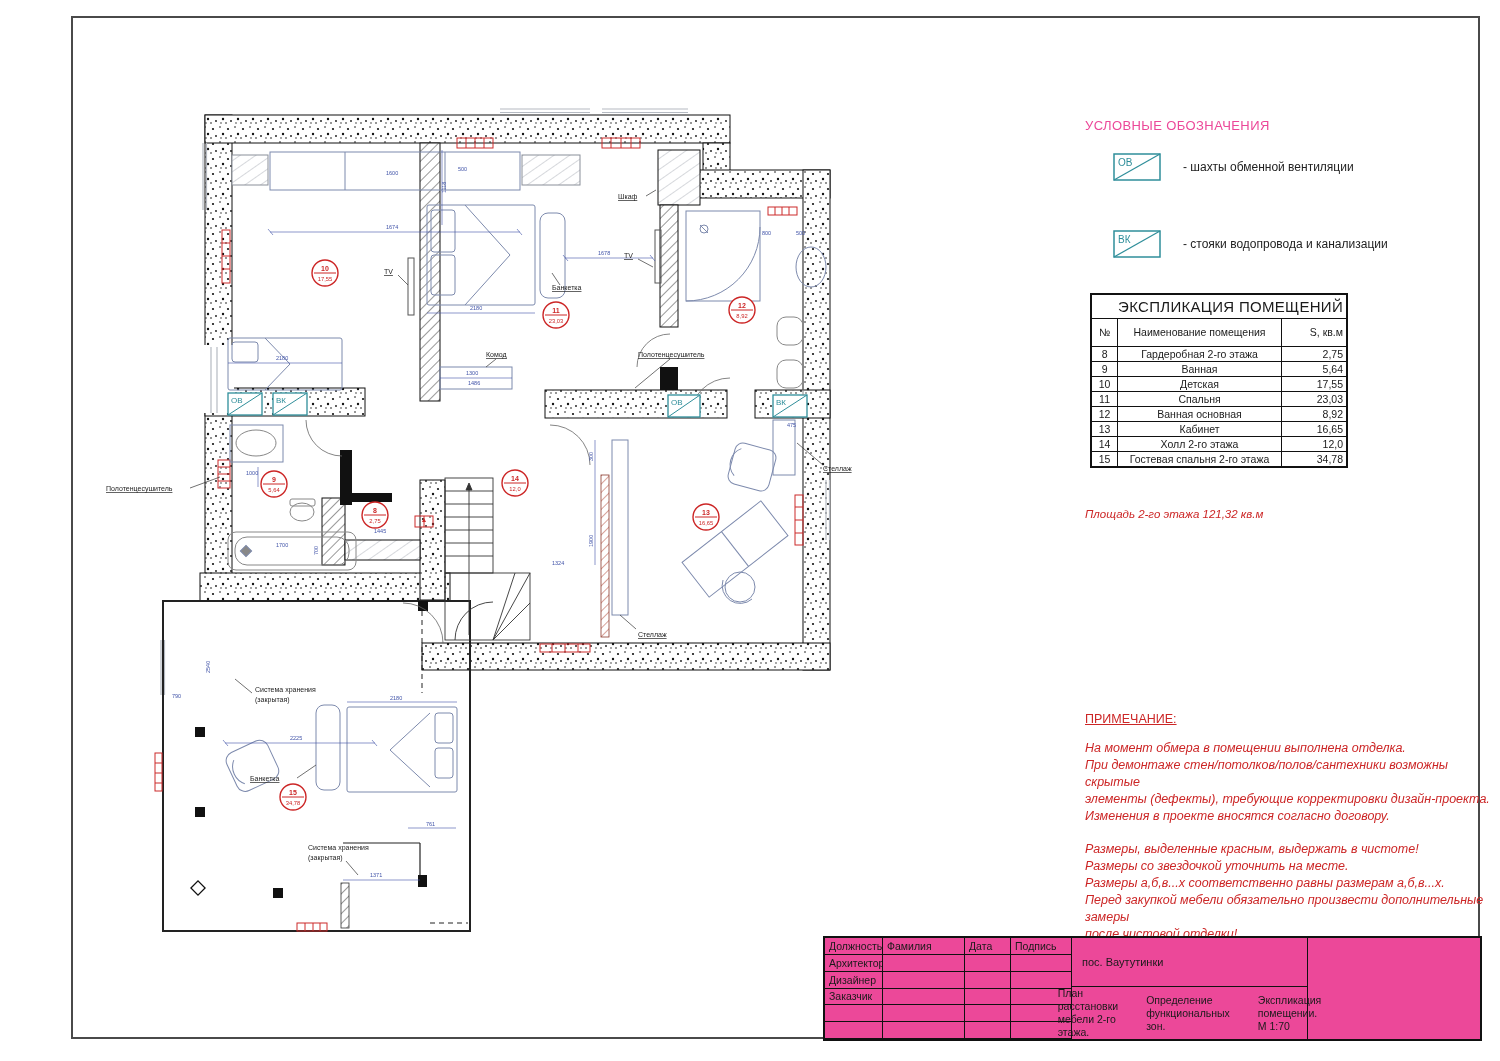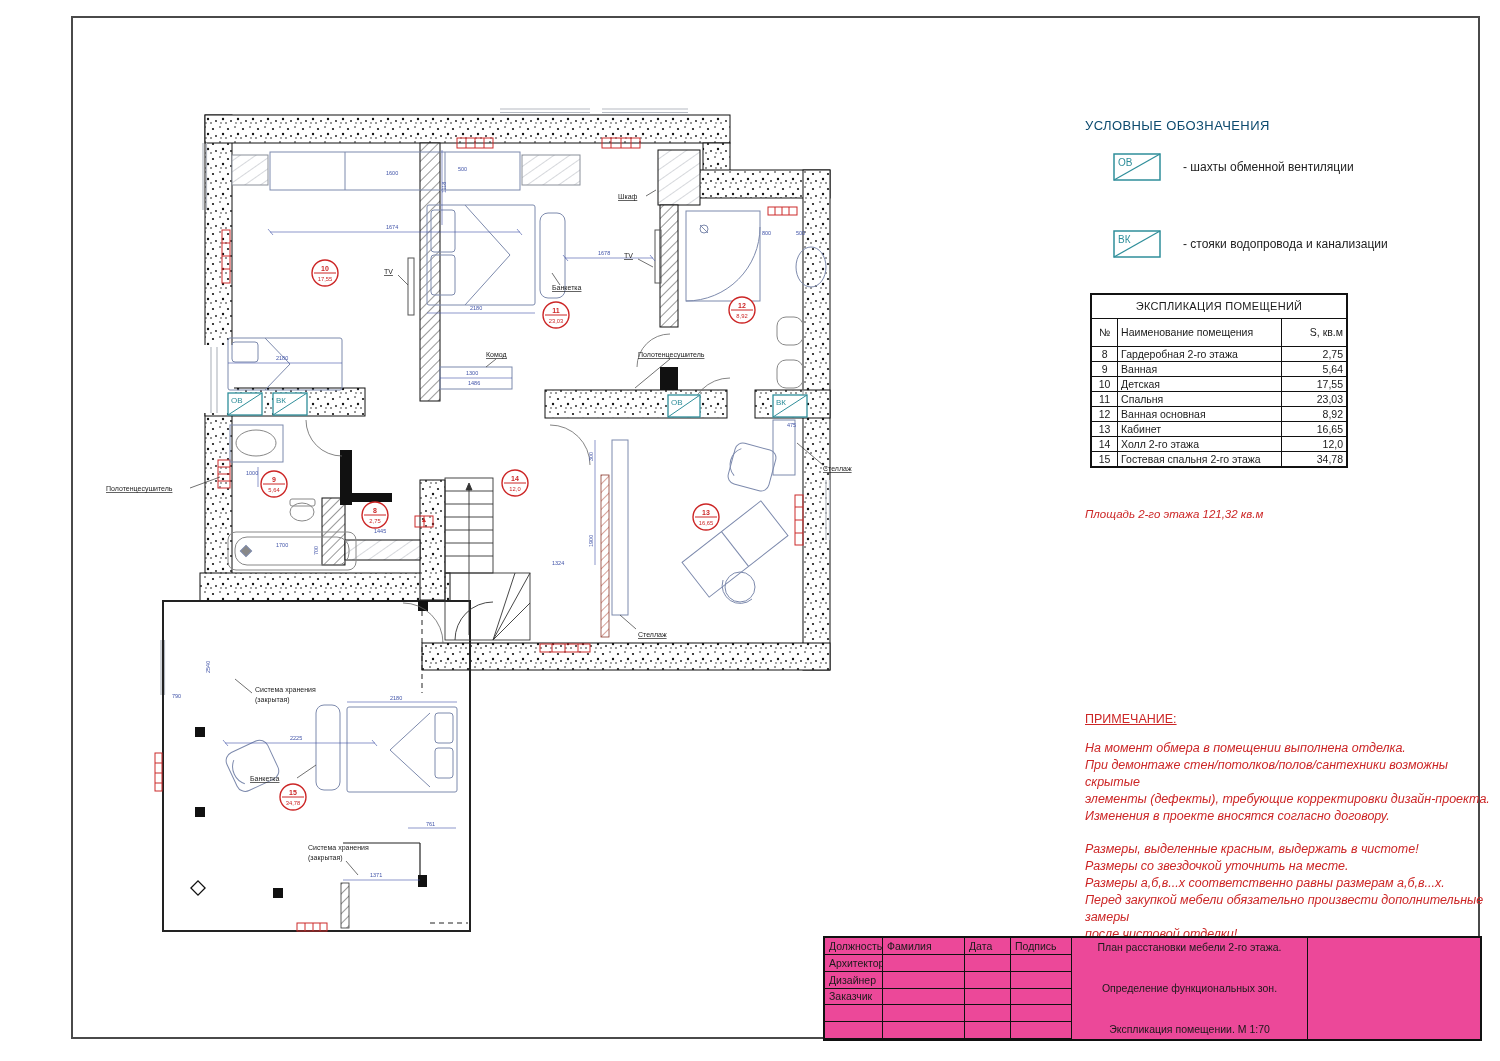--- a/index.html
+++ b/index.html
@@ -2,51 +2,51 @@
 <html><head>
 <meta charset="utf-8">
 <style>
   html,body{margin:0;padding:0;background:#fff;}
   #sheet{position:relative;width:1500px;height:1061px;background:#fff;overflow:hidden;
          font-family:"Liberation Sans",sans-serif;color:#1a1a1a;}
   .frame{position:absolute;left:71px;top:16px;width:1409px;height:1023px;
          border:2px solid #4a4a4a;box-sizing:border-box;}
   
   .legend{position:absolute;left:1085px;top:118px;width:380px;}
-  .legend-title{color:#0c4a6e;font-size:13px;letter-spacing:.4px;}
+  .legend-title{color:#ec4899;font-size:13px;letter-spacing:.4px;}
   .legend-row{position:absolute;display:flex;align-items:center;}
   .legend-desc{font-size:12px;color:#222;margin-left:22px;white-space:nowrap;}
   
   .expl{position:absolute;left:1090px;top:293px;width:258px;border:2px solid #111;
         border-collapse:collapse;box-sizing:border-box;background:#fff;}
   .expl td,.expl th{border:1px solid #111;font-size:10.5px;font-weight:normal;
         padding:1px 3px;height:15px;box-sizing:border-box;}
-  .expl .t-title{font-size:11px;text-align:center;height:24px;letter-spacing:.3px;}
+  .expl .t-title{font-size:15px;text-align:right;height:24px;letter-spacing:.3px;}
   .expl .c-num{width:26px;text-align:center;}
-  .expl .c-name{width:160px;text-align:left;}
+  .expl .c-name{width:160px;text-align:center;}
   .expl .c-area{width:64px;text-align:right;}
   .area-note{position:absolute;left:1085px;top:508px;color:#cc2626;font-size:11.5px;font-style:italic;}
   
   .notes{position:absolute;left:1085px;top:712px;width:420px;color:#cc2626;}
   .notes-title{font-size:12.5px;text-decoration:underline;margin-bottom:14px;}
   .notes p{margin:0;font-size:12.5px;font-style:italic;line-height:17px;}
   .notes .gap{height:16px;}
   
   .tb{position:absolute;left:823px;top:936px;width:659px;height:105px;display:flex;
       border:2px solid #111;box-sizing:border-box;background:#ec4899;}
   .tb .cell{border-right:1px solid #111;border-bottom:1px solid #111;
       display:flex;align-items:center;justify-content:center;font-size:10.5px;
       box-sizing:border-box;overflow:hidden;}
   .tb-left{display:grid;grid-template-columns:58px 82px 46px 61px;
       grid-template-rows:repeat(6,1fr);width:247px;}
   .tb-left .cell{justify-content:flex-start;padding-left:4px;}
   .tb-mid{width:235px;display:flex;flex-direction:column;border-right:1px solid #111;}
   .tb-mid-top{height:52px;border-bottom:1px solid #111;display:flex;align-items:center;
       padding-left:10px;font-size:11px;box-sizing:border-box;}
-  .tb-mid-bot{flex:1;display:flex;flex-direction:column;align-items:center;
+  .tb-mid-bot{flex:1;display:flex;flex-direction:row;align-items:center;
       justify-content:center;font-size:10.5px;line-height:13px;gap:28px;}
   .tb-right{flex:1;display:grid;grid-template-columns:repeat(3,1fr);
       grid-template-rows:24px 24px 1fr;}
   .tb-right .span3{grid-column:1 / span 3;}
   
   .plan{position:absolute;left:90px;top:95px;}
   .plan text{font-family:"Liberation Sans",sans-serif;}
   .lbl{font-size:7px;fill:#222;}
   .und{text-decoration:underline;}
   .dim{font-size:5.5px;fill:#4053a8;}
@@ -567,20 +567,21 @@
       <div class="cell"></div>
       <div class="cell"></div>
       <div class="cell"></div>
       <div class="cell"></div>
       <div class="cell"></div>
       <div class="cell"></div>
       <div class="cell"></div>
       <div class="cell"></div>
     </div>
     <div class="tb-mid">
+      <div class="tb-mid-top">пос. Ваутутинки</div>
       <div class="tb-mid-bot">
         <span>План расстановки мебели 2-го этажа.</span>
         <span>Определение функциональных зон.</span>
         <span>Экспликация помещении. М 1:70</span>
       </div>
     </div>
   </div>
 </div>
 
 </body></html>

